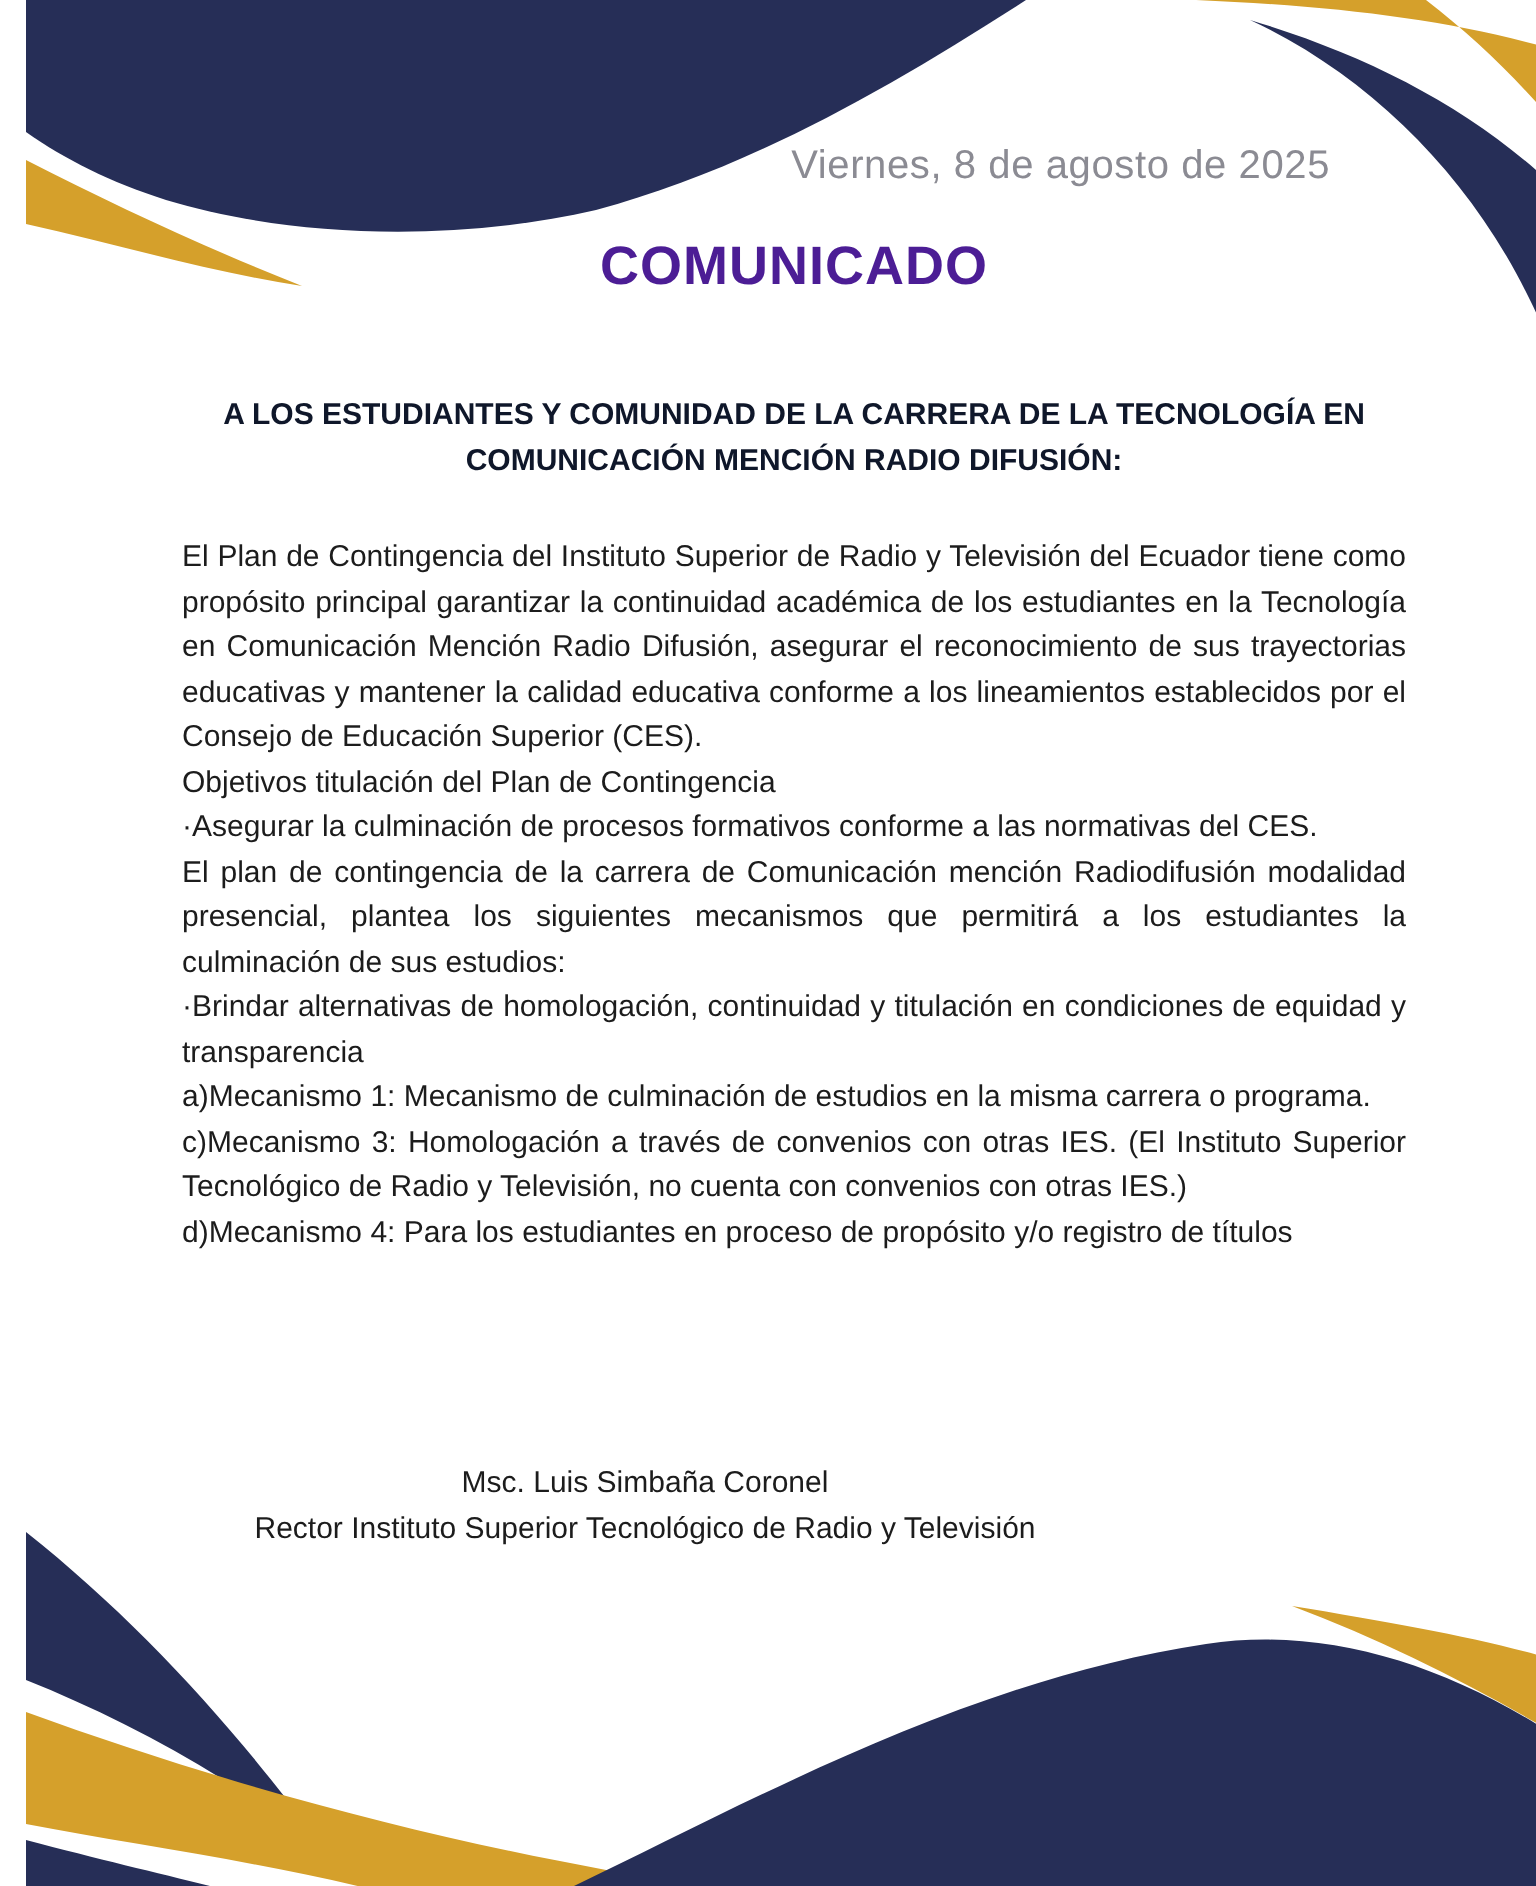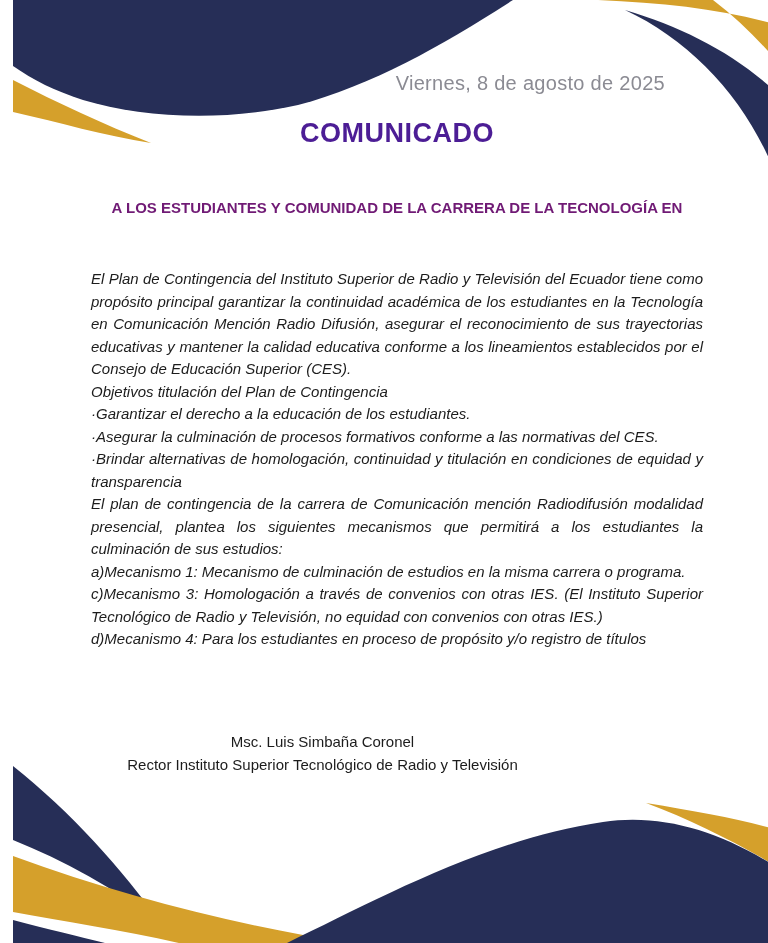--- a/index.html
+++ b/index.html
@@ -25,28 +25,28 @@
     text-align:center;
     font-size:27px;font-weight:700;
     color:#4c1d95;
     letter-spacing:0.5px;
   }
   .subject{
     position:absolute;top:196px;left:64px;width:640px;
     text-align:center;
     font-size:15px;font-weight:700;
     line-height:23px;
-    color:#701a75;
+    color:#0f172a;
   }
   .body-text{
     position:absolute;top:268px;left:78px;width:612px;
     font-size:15px;line-height:22.5px;
     text-align:justify;
   }
-  .body-text p{margin:0;font-style:italic;}
+  .body-text p{margin:0;}
   .signature{
     position:absolute;top:730px;left:0;width:619px;
     text-align:center;
     font-size:15px;line-height:23px;
   }
 </style>
 </head>
 <body>
 
 <div class="page">
@@ -71,31 +71,31 @@
 
     <path d="M274,943 C360,902 470,840 590,822 C650,813 710,832 768,870 L768,943 Z" fill="#262e57"></path>
   </svg>
 
   <div class="date">Viernes, 8 de agosto de 2025</div>
 
   <div class="title">COMUNICADO</div>
 
   <div class="subject">
     <div>A LOS ESTUDIANTES Y COMUNIDAD DE LA CARRERA DE LA TECNOLOGÍA EN</div>
+    <div>COMUNICACIÓN MENCIÓN RADIO DIFUSIÓN:</div>
   </div>
 
   <div class="body-text">
     <p>El Plan de Contingencia del Instituto Superior de Radio y Televisión del Ecuador tiene como propósito principal garantizar la continuidad académica de los estudiantes en la Tecnología en Comunicación Mención Radio Difusión, asegurar el reconocimiento de sus trayectorias educativas y mantener la calidad educativa conforme a los lineamientos establecidos por el Consejo de Educación Superior (CES).</p>
     <p>Objetivos titulación del Plan de Contingencia</p>
-    <p>·Garantizar el derecho a la educación de los estudiantes.</p>
     <p>·Asegurar la culminación de procesos formativos conforme a las normativas del CES.</p>
+    <p>El plan de contingencia de la carrera de Comunicación mención Radiodifusión modalidad presencial, plantea los siguientes mecanismos que permitirá a los estudiantes la culminación de sus estudios:</p>
     <p>·Brindar alternativas de homologación, continuidad y titulación en condiciones de equidad y transparencia</p>
-    <p>El plan de contingencia de la carrera de Comunicación mención Radiodifusión modalidad presencial, plantea los siguientes mecanismos que permitirá a los estudiantes la culminación de sus estudios:</p>
     <p>a)Mecanismo 1: Mecanismo de culminación de estudios en la misma carrera o programa.</p>
-    <p>c)Mecanismo 3: Homologación a través de convenios con otras IES. (El Instituto Superior Tecnológico de Radio y Televisión, no equidad con convenios con otras IES.)</p>
+    <p>c)Mecanismo 3: Homologación a través de convenios con otras IES. (El Instituto Superior Tecnológico de Radio y Televisión, no cuenta con convenios con otras IES.)</p>
     <p>d)Mecanismo 4: Para los estudiantes en proceso de propósito y/o registro de títulos</p>
   </div>
 
   <div class="signature">
     <div>Msc. Luis Simbaña Coronel</div>
     <div>Rector Instituto Superior Tecnológico de Radio y Televisión</div>
   </div>
 
 </div>
 

